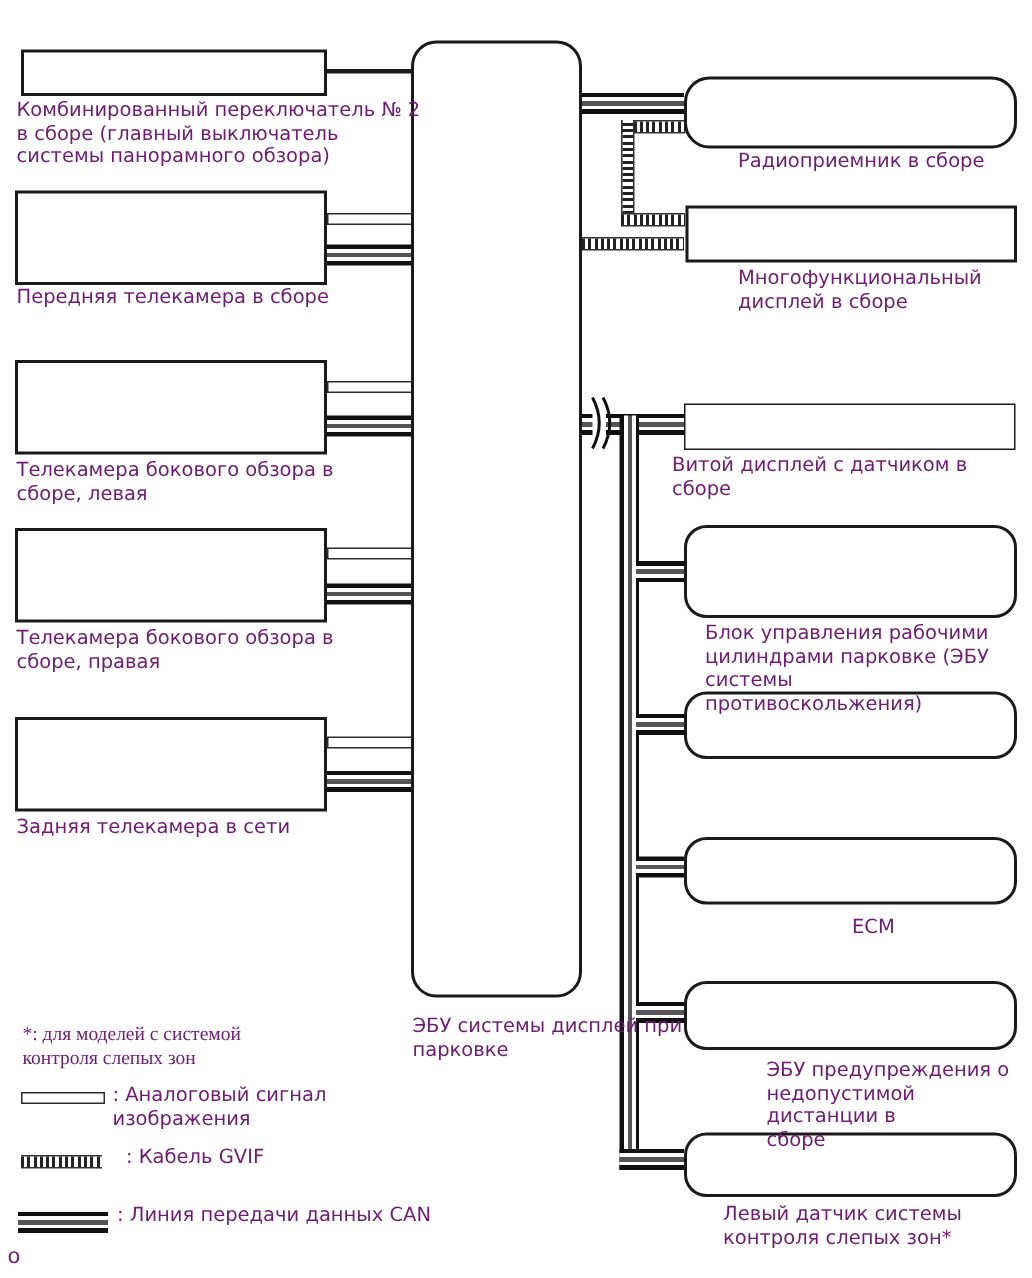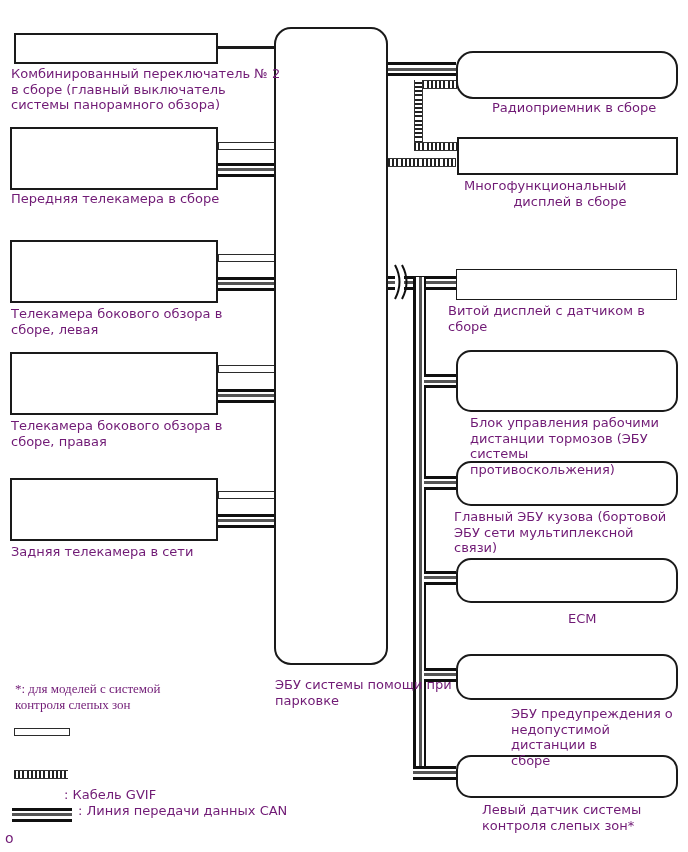--- a/index.html
+++ b/index.html
@@ -86,46 +86,45 @@
   <div class="lbl" style="left:11px;top:66px;">Комбинированный переключатель № 2
 в сборе (главный выключатель
 системы панорамного обзора)</div>
   <div class="lbl" style="left:11px;top:191px;">Передняя телекамера в сборе</div>
   <div class="lbl" style="left:11px;top:306px;">Телекамера бокового обзора в
 сборе, левая</div>
   <div class="lbl" style="left:11px;top:418px;">Телекамера бокового обзора в
 сборе, правая</div>
   <div class="lbl" style="left:11px;top:544px;">Задняя телекамера в сети</div>
 
-  <div class="lbl" style="left:275px;top:677px;">ЭБУ системы помощи при
+  <div class="lbl" style="left:275px;top:677px;">ЭБУ системы дисплей при
 парковке</div>
 
   <div class="lbl" style="left:492px;top:100px;">Радиоприемник в сборе</div>
-  <div class="lbl" style="left:464px;top:178px;text-align:right;">Многофункциональный
+  <div class="lbl" style="left:492px;top:178px;">Многофункциональный
 дисплей в сборе</div>
   <div class="lbl" style="left:448px;top:303px;">Витой дисплей с датчиком в сборе</div>
   <div class="lbl" style="left:470px;top:415px;">Блок управления рабочими
-дистанции тормозов (ЭБУ
+цилиндрами парковке (ЭБУ
 системы
 противоскольжения)</div>
-  <div class="lbl" style="left:454px;top:509px;">Главный ЭБУ кузова (бортовой
-ЭБУ сети мультиплексной
-связи)</div>
   <div class="lbl" style="left:568px;top:611px;">ECM</div>
   <div class="lbl" style="left:467px;top:706px;margin-left:44px;">ЭБУ предупреждения о
 недопустимой дистанции в
 сборе</div>
   <div class="lbl" style="left:482px;top:802px;">Левый датчик системы
 контроля слепых зон*</div>
 
   <div class="lbl" style="left:15px;top:681px;font-family:Liberation Serif, serif;">*: для моделей с системой
 контроля слепых зон</div>
 
   <div class="sym analog" style="left:14px;top:728px;width:56px;"></div>
+  <div class="lbl" style="left:75px;top:723px;">: Аналоговый сигнал
+изображения</div>
 
   <div class="sym gvif-h" style="left:14px;top:770px;width:54px;"></div>
-  <div class="lbl" style="left:64px;top:764px;margin-top:23px;">: Кабель GVIF</div>
+  <div class="lbl" style="left:84px;top:764px;">: Кабель GVIF</div>
 
   <div class="sym can-h" style="left:12px;top:808px;width:60px;"></div>
   <div class="lbl" style="left:78px;top:803px;">: Линия передачи данных CAN</div>
 
   <div class="lbl" style="left:5px;top:831px;font-size:14px;">o</div>
 </div>
 
 </body></html>

